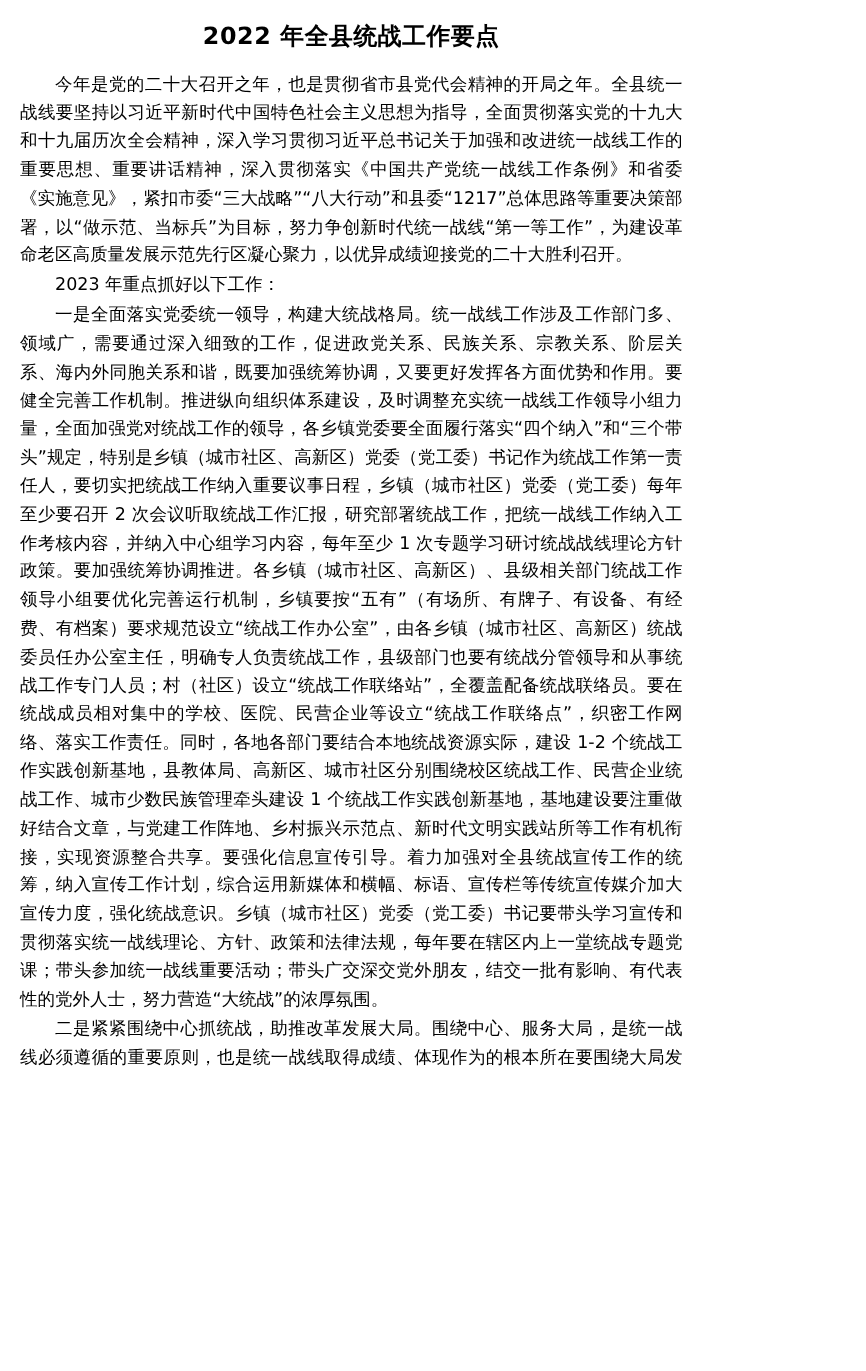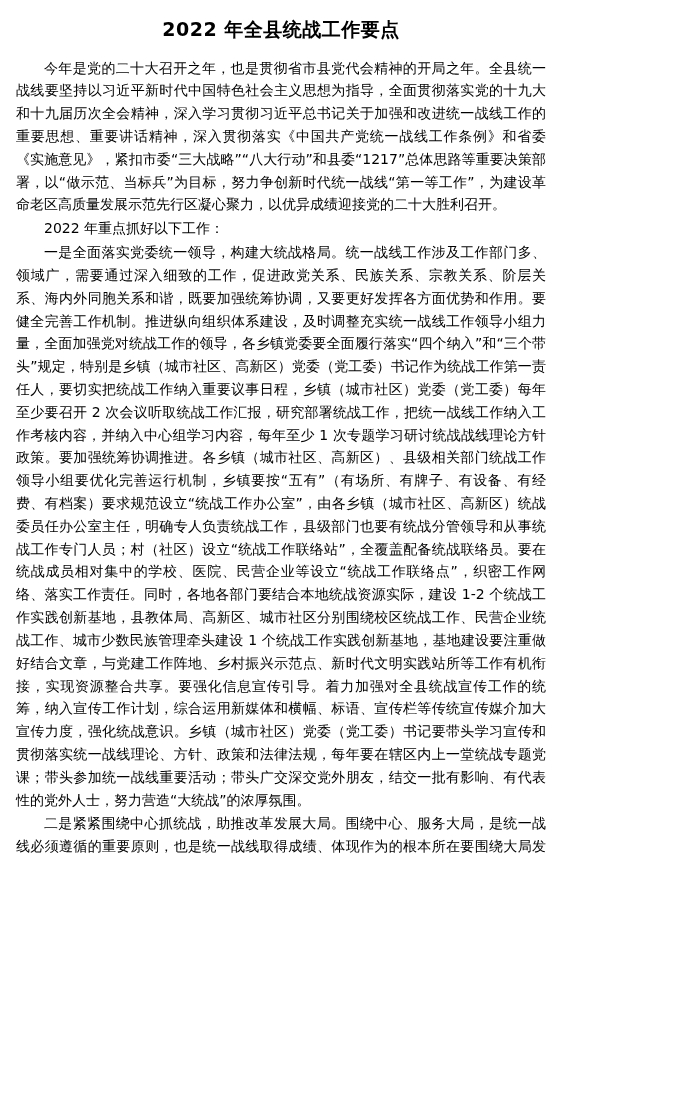--- a/index.html
+++ b/index.html
@@ -45,16 +45,16 @@
     overflow: hidden;
   }
 </style>
 </head>
 <body>
 
 <div class="page">
   <div class="doc-title">2022 年全县统战工作要点</div>
 
   <p class="para indent2">今年是党的二十大召开之年，也是贯彻省市县党代会精神的开局之年。全县统一战线要坚持以习近平新时代中国特色社会主义思想为指导，全面贯彻落实党的十九大和十九届历次全会精神，深入学习贯彻习近平总书记关于加强和改进统一战线工作的重要思想、重要讲话精神，深入贯彻落实《中国共产党统一战线工作条例》和省委《实施意见》，紧扣市委“三大战略”“八大行动”和县委“1217”总体思路等重要决策部署，以“做示范、当标兵”为目标，努力争创新时代统一战线“第一等工作”，为建设革命老区高质量发展示范先行区凝心聚力，以优异成绩迎接党的二十大胜利召开。</p>
-  <p class="para indent2">2022 年重点抓好以下工作：</p>
+  <p class="para indent2">2023 年重点抓好以下工作：</p>
   <p class="para indent2">一是全面落实党委统一领导，构建大统战格局。统一战线工作涉及工作部门多、领域广，需要通过深入细致的工作，促进政党关系、民族关系、宗教关系、阶层关系、海内外同胞关系和谐，既要加强统筹协调，又要更好发挥各方面优势和作用。要健全完善工作机制。推进纵向组织体系建设，及时调整充实统一战线工作领导小组力量，全面加强党对统战工作的领导，各乡镇党委要全面履行落实“四个纳入”和“三个带头”规定，特别是乡镇（城市社区、高新区）党委（党工委）书记作为统战工作第一责任人，要切实把统战工作纳入重要议事日程，乡镇（城市社区）党委（党工委）每年至少要召开 2 次会议听取统战工作汇报，研究部署统战工作，把统一战线工作纳入工作考核内容，并纳入中心组学习内容，每年至少 1 次专题学习研讨统战战线理论方针政策。要加强统筹协调推进。各乡镇（城市社区、高新区）、县级相关部门统战工作领导小组要优化完善运行机制，乡镇要按“五有”（有场所、有牌子、有设备、有经费、有档案）要求规范设立“统战工作办公室”，由各乡镇（城市社区、高新区）统战委员任办公室主任，明确专人负责统战工作，县级部门也要有统战分管领导和从事统战工作专门人员；村（社区）设立“统战工作联络站”，全覆盖配备统战联络员。要在统战成员相对集中的学校、医院、民营企业等设立“统战工作联络点”，织密工作网络、落实工作责任。同时，各地各部门要结合本地统战资源实际，建设 1-2 个统战工作实践创新基地，县教体局、高新区、城市社区分别围绕校区统战工作、民营企业统战工作、城市少数民族管理牵头建设 1 个统战工作实践创新基地，基地建设要注重做好结合文章，与党建工作阵地、乡村振兴示范点、新时代文明实践站所等工作有机衔接，实现资源整合共享。要强化信息宣传引导。着力加强对全县统战宣传工作的统筹，纳入宣传工作计划，综合运用新媒体和横幅、标语、宣传栏等传统宣传媒介加大宣传力度，强化统战意识。乡镇（城市社区）党委（党工委）书记要带头学习宣传和贯彻落实统一战线理论、方针、政策和法律法规，每年要在辖区内上一堂统战专题党课；带头参加统一战线重要活动；带头广交深交党外朋友，结交一批有影响、有代表性的党外人士，努力营造“大统战”的浓厚氛围。</p>
   <p class="para indent2 clipped">二是紧紧围绕中心抓统战，助推改革发展大局。围绕中心、服务大局，是统一战线必须遵循的重要原则，也是统一战线取得成绩、体现作为的根本所在要围绕大局发展建言献策。积极引导党外代表人士、民营经济人士、新的社会阶层人士等统战对象，点围绕工业发展、科创振兴、乡村振兴、城市品质提</p>
 </div>
 
 </body></html>

